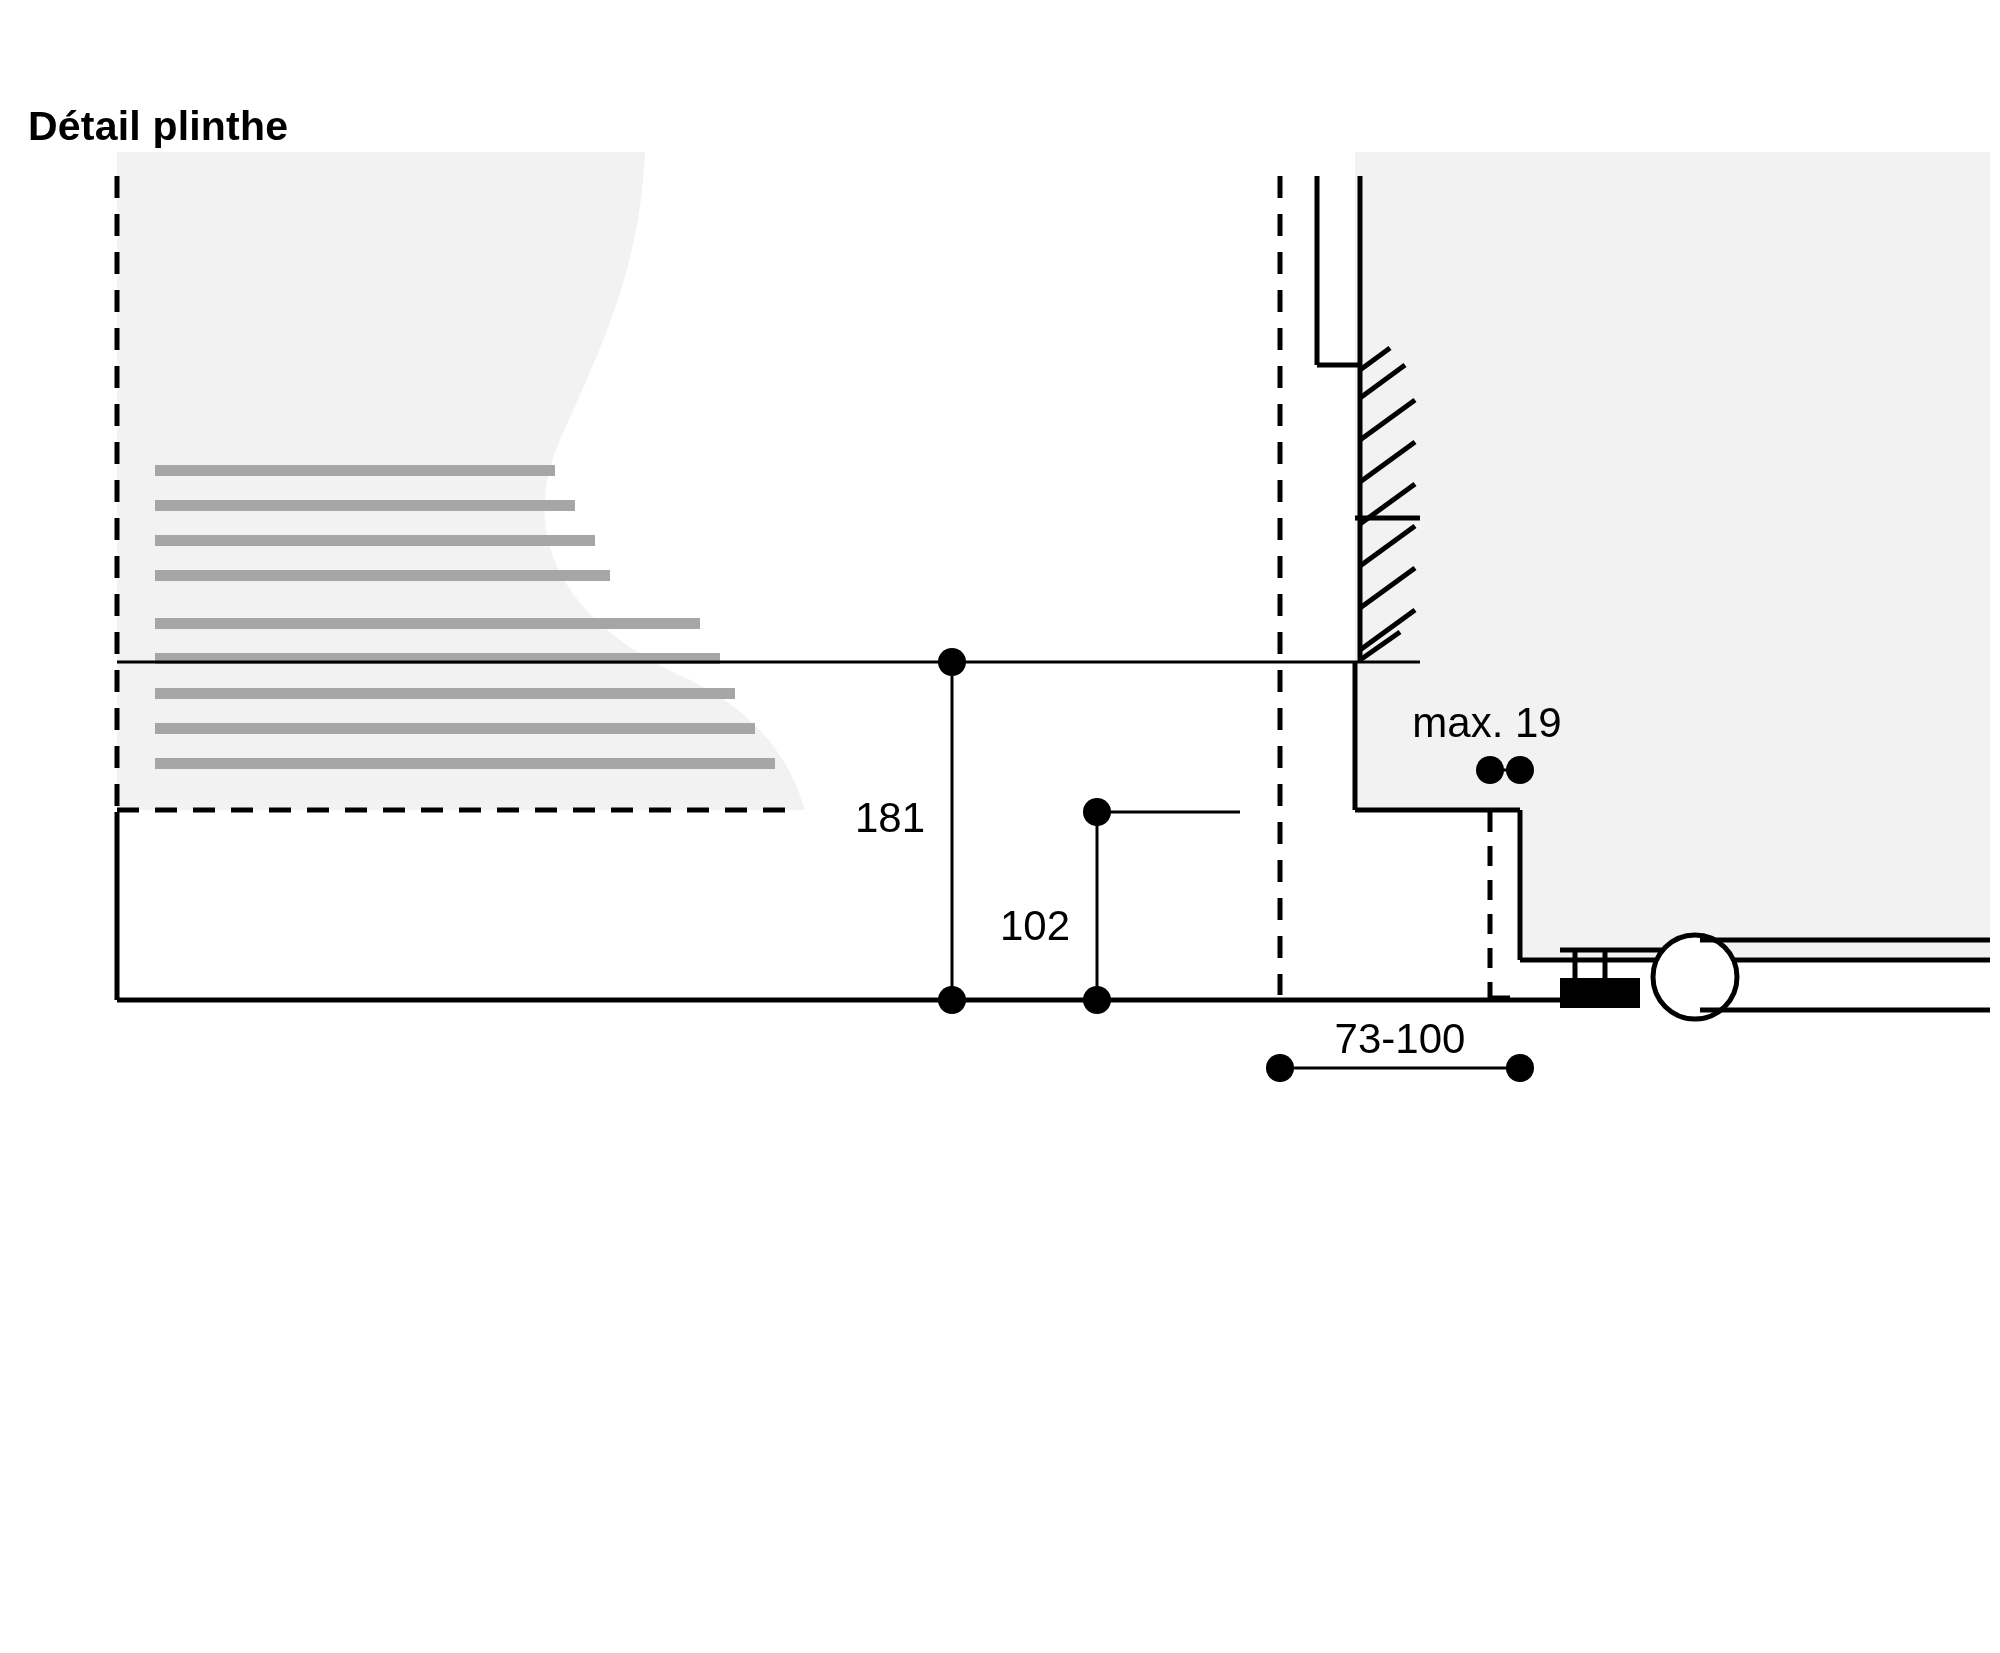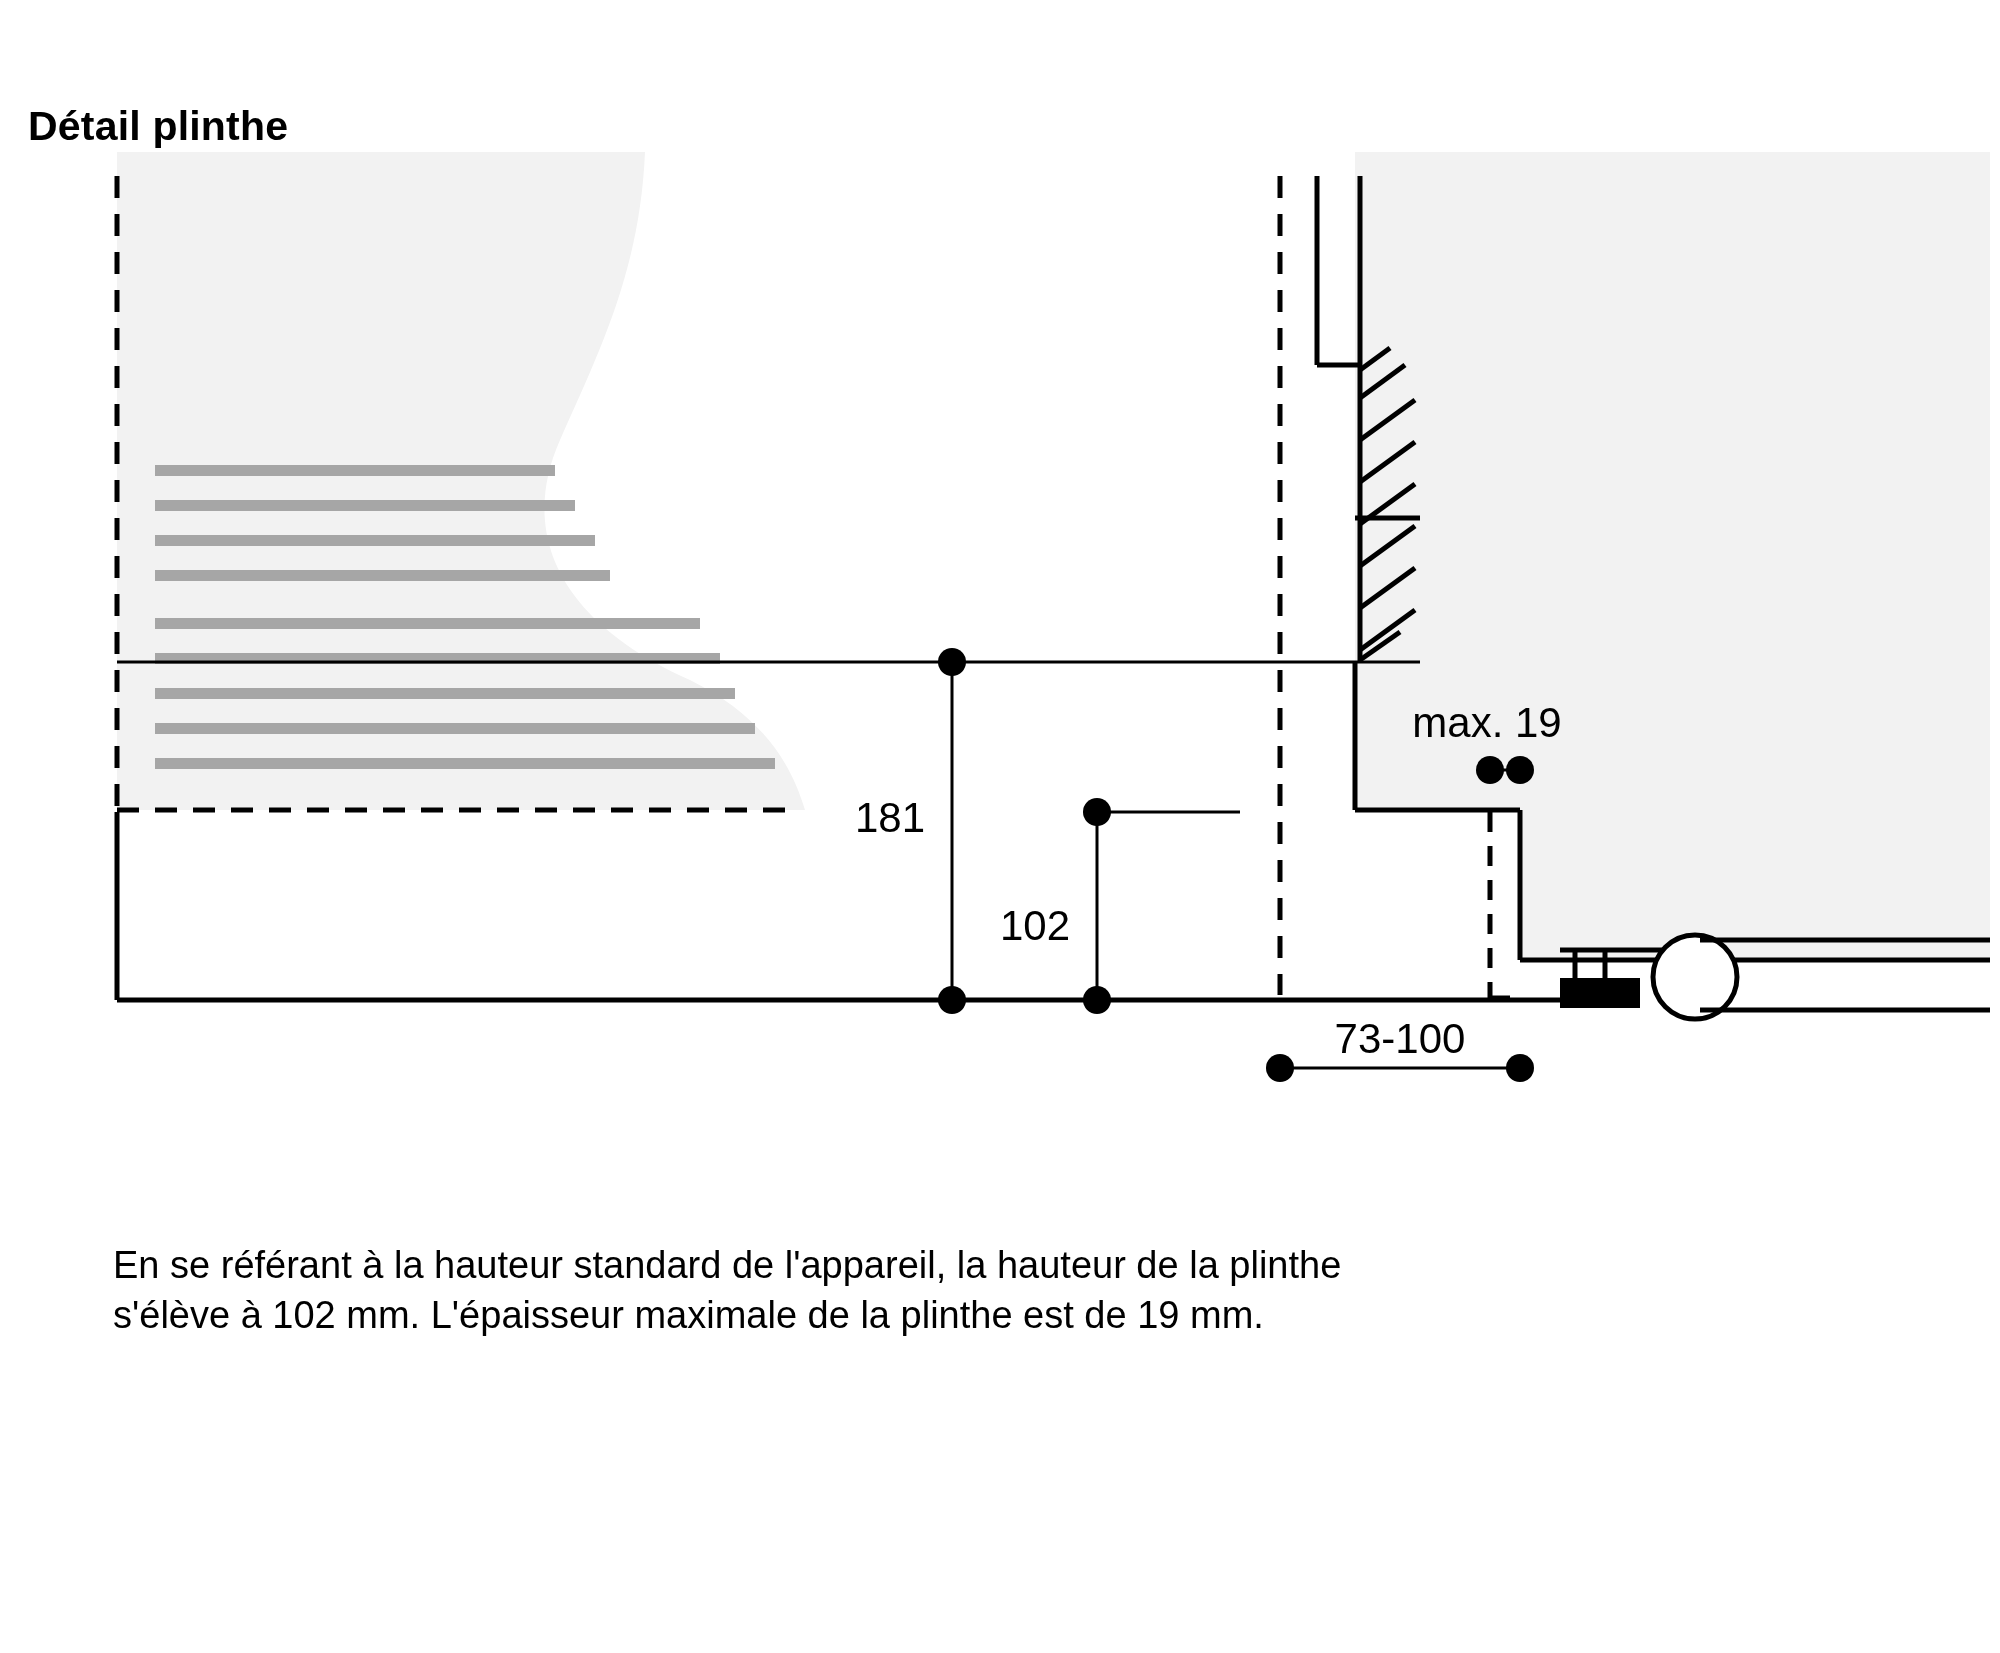--- a/index.html
+++ b/index.html
@@ -167,18 +167,14 @@
       <g>
         <line x1="1280" y1="918" x2="1520" y2="918" stroke="#000000" stroke-width="3"></line>
         <circle cx="1280" cy="918" r="14" fill="#000000"></circle>
         <circle cx="1520" cy="918" r="14" fill="#000000"></circle>
         <text x="1400" y="903" font-family="Liberation Sans, sans-serif" font-size="42" text-anchor="middle" fill="#000000">73-100</text>
       </g>
 
     </svg>
   </div>
 
-  <div class="caption">
-    <span>En se référant à la hauteur standard de l'appareil, la hauteur de la plinthe</span>
-    <span>s'élève à 102 mm. L'épaisseur maximale de la plinthe est de 19 mm.</span>
-  </div>
 
 </div>
 
 </body></html>

